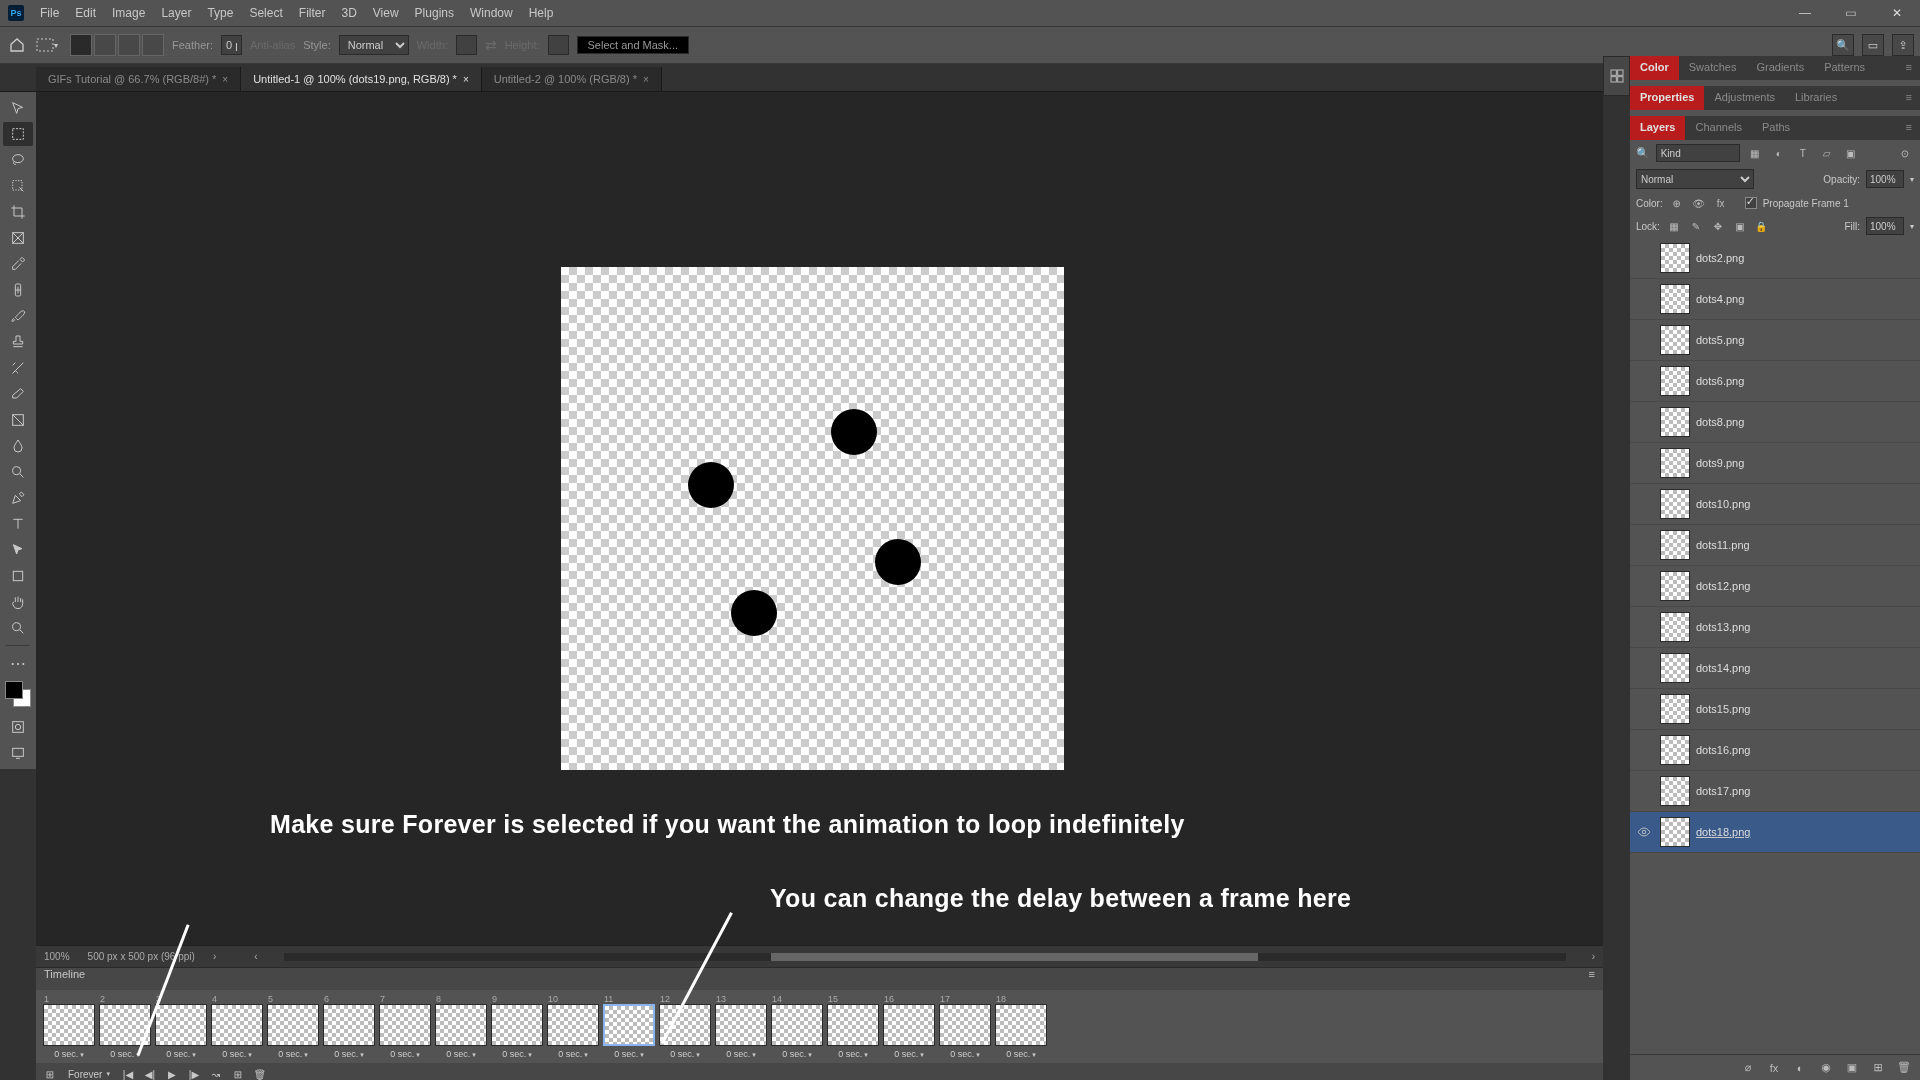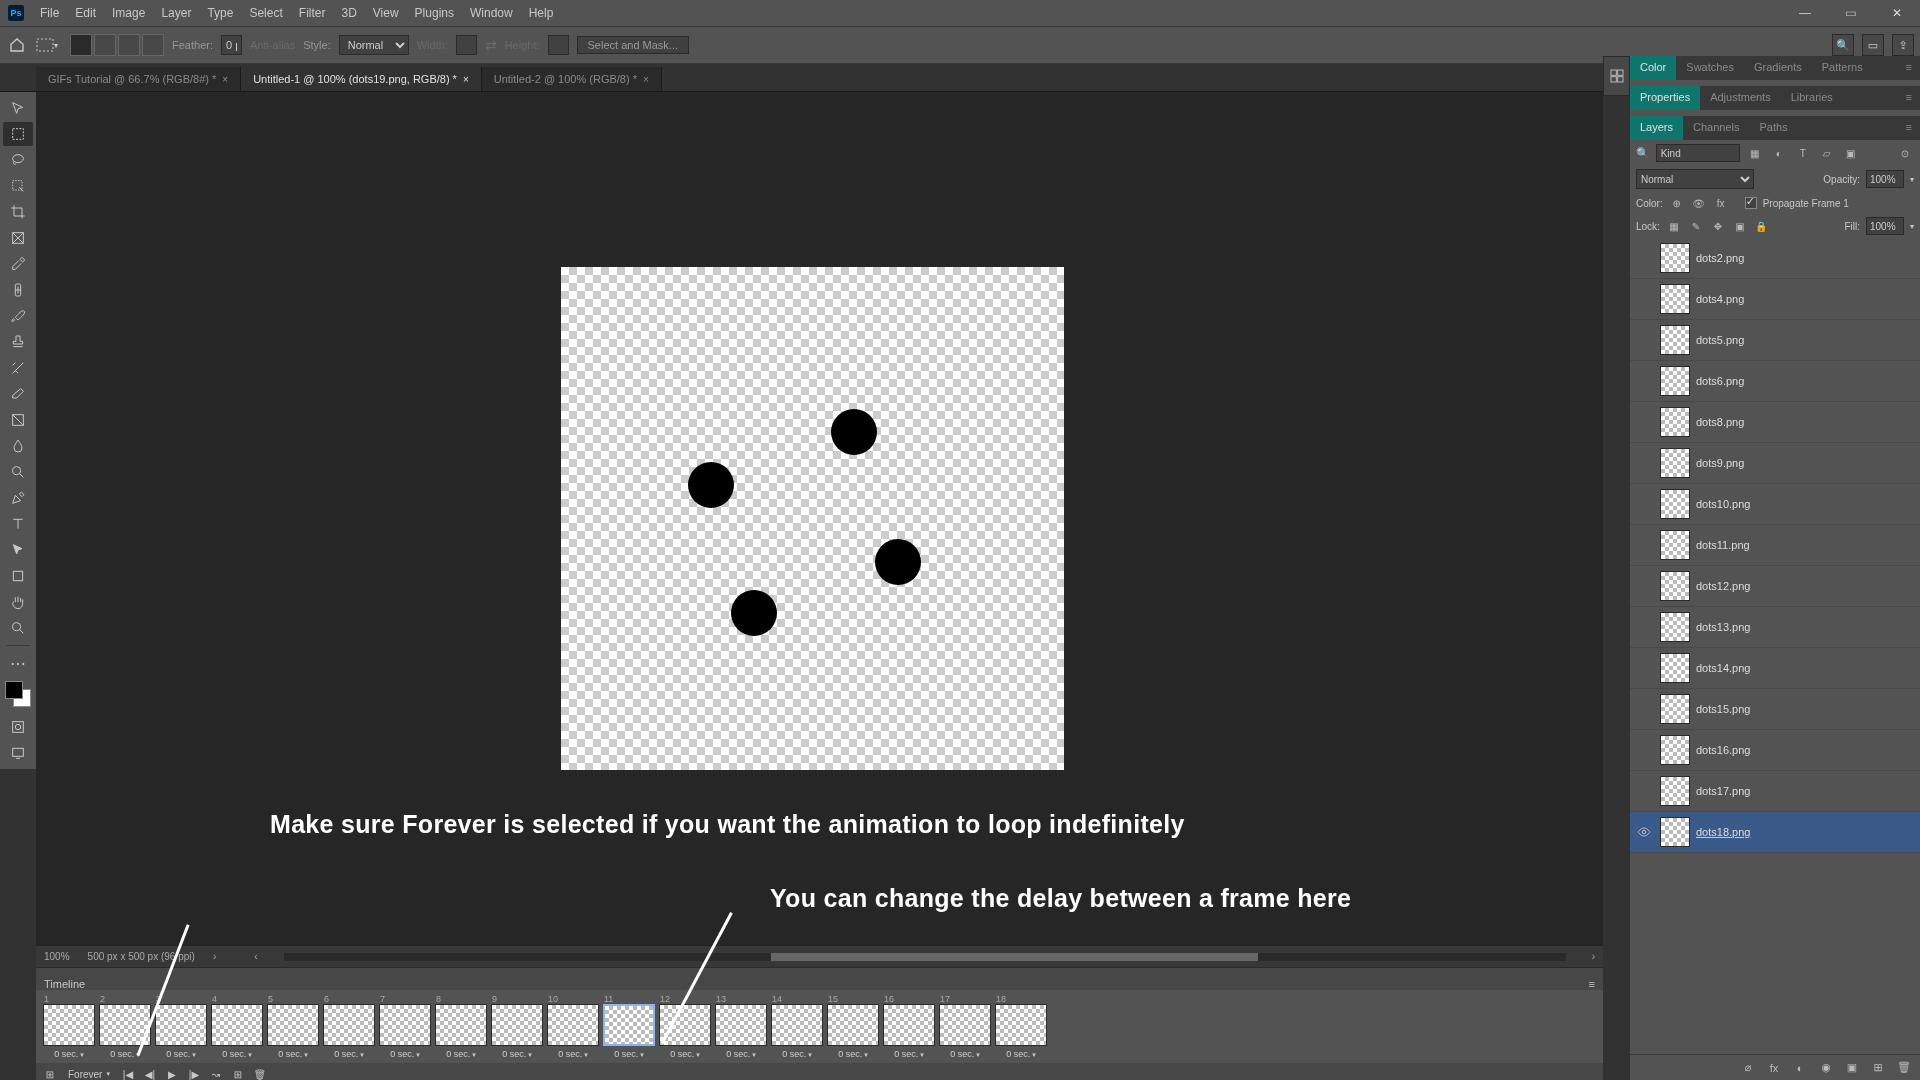--- a/index.html
+++ b/index.html
@@ -16,21 +16,21 @@
 
 .options-bar { height:38px; background:#535353; border-top:1px solid #383838; border-bottom:1px solid #383838; display:flex; align-items:center; font-size:11px; padding:0 6px; gap:8px; }
 .hicon { width:22px; height:22px; display:flex; align-items:center; justify-content:center; }
 .sel-mode { display:flex; gap:2px; margin-left:4px; }
 .sel-mode div { width:22px; height:22px; border:1px solid #666; background:#484848; }
 .sel-mode div.active { background:#2a2a2a; }
 .opt-input { width:21px; height:20px; background:#414141; border:1px solid #2a2a2a; color:#ccc; font-size:11px; padding:0 4px; }
 .opt-label { color:#969696; }
 .opt-label.dim { color:#6a6a6a; }
 .opt-select { width:70px; height:20px; background:#414141; border:1px solid #2a2a2a; color:#ccc; font-size:11px; padding:0 4px; }
-.opt-btn { padding:2px 10px; background:#404040; border:1px solid #2a2a2a; color:#999; font-size:11px; }
+.opt-btn { padding:2px 10px; background:#000000; border:1px solid #2a2a2a; color:#999; font-size:11px; }
 .right-tools { margin-left:auto; display:flex; gap:8px; align-items:center; }
 .right-tools div { width:22px; height:22px; display:flex; align-items:center; justify-content:center; border:1px solid #2a2a2a; background:#484848; }
 
 
 .tab-bar { height:28px; background:#323232; display:flex; align-items:flex-end; padding-left:36px; font-size:11px; border-bottom:1px solid #1a1a1a; }
 .tab { padding:6px 12px; background:#2a2a2a; border-right:1px solid #1a1a1a; display:flex; align-items:center; gap:6px; color:#8a8a8a; }
 .tab.active { background:#323232; color:#e0e0e0; }
 .tab .x { font-size:10px; }
 
 
@@ -49,21 +49,21 @@
   linear-gradient(45deg,#ccc 25%,transparent 25%),linear-gradient(-45deg,#ccc 25%,transparent 25%),
   linear-gradient(45deg,transparent 75%,#ccc 75%),linear-gradient(-45deg,transparent 75%,#ccc 75%);
   background-size:16px 16px; background-position:0 0,0 8px,8px -8px,-8px 0; background-color:#fff; }
 .dot { position:absolute; border-radius:50%; background:#000; }
 
 
 .right-panel { position:absolute; right:0; top:56px; width:290px; bottom:0; background:#535353; display:flex; flex-direction:column; }
 .rp-strip { position:absolute; right:290px; top:56px; width:27px; height:40px; background:#474747; border:1px solid #2a2a2a; display:flex; align-items:center; justify-content:center; }
 .panel-tabs { display:flex; background:#383838; height:24px; font-size:11px; }
 .panel-tabs div { padding:5px 10px; color:#8a8a8a; }
-.panel-tabs div.active { background:#0f766e; color:#e0e0e0; }
+.panel-tabs div.active { background:#b91c1c; color:#e0e0e0;font-weight:bold; }
 .panel-tabs .menu-dots { margin-left:auto; padding:5px 8px; }
 
 .layers-head { display:flex; align-items:center; padding:4px 6px; gap:6px; font-size:10px; background:#535353; }
 .layers-head input { width:84px; height:18px; background:#414141; border:1px solid #2a2a2a; color:#ccc; font-size:10px; padding:0 4px; }
 .lh-icon { width:18px; height:18px; display:flex; align-items:center; justify-content:center; color:#bbb; cursor:pointer; }
 
 .blend-row,.unify-row,.lock-row { display:flex; align-items:center; padding:3px 6px; gap:6px; font-size:10px; }
 .blend-row select { width:118px; height:20px; background:#414141; border:1px solid #2a2a2a; color:#ccc; font-size:10px; }
 .fill-in { width:38px; height:18px; background:#414141; border:1px solid #2a2a2a; color:#ccc; font-size:10px; padding:0 3px; }
 .tiny-ic { width:16px; height:16px; display:flex; align-items:center; justify-content:center; color:#bbb; }
@@ -82,21 +82,21 @@
 .layer-name { font-size:11px; color:#ddd; }
 .layers-foot { height:26px; background:#535353; border-top:1px solid #383838; display:flex; align-items:center; justify-content:flex-end; gap:10px; padding:0 8px; }
 .layers-foot div { width:16px; height:16px; color:#bbb; display:flex; align-items:center; justify-content:center; font-size:11px; }
 
 
 .status-bar { position:absolute; left:36px; right:317px; height:22px; background:#383838; font-size:10px; color:#aaa; display:flex; align-items:center; padding:0 8px; gap:18px; bottom:113px; border-top:1px solid #222;}
 .slider-track { flex:1; height:8px; background:#2a2a2a; margin:0 8px; position:relative; }
 .slider-thumb { position:absolute; left:38%; width:38%; height:8px; background:#666; }
 
 .timeline-wrap { position:absolute; left:36px; right:317px; bottom:0; height:113px; background:#535353; border-top:1px solid #2a2a2a; }
-.tl-header { height:22px; display:flex; align-items:flex-end; padding:0 8px; font-size:11px; background:#474747; }
+.tl-header { height:22px; display:flex; align-items:flex-start; padding:0 8px; font-size:11px; background:#474747; }
 .tl-header .menu-dots { margin-left:auto; }
 .frames { display:flex; gap:2px; padding:4px 6px; overflow-x:auto; }
 .frame { width:54px; display:flex; flex-direction:column; align-items:center; }
 .frame .fnum { font-size:9px; color:#aaa; align-self:flex-start; padding-left:2px; }
 .frame-thumb { width:52px; height:42px; background-image:
   linear-gradient(45deg,#bbb 25%,transparent 25%),linear-gradient(-45deg,#bbb 25%,transparent 25%),
   linear-gradient(45deg,transparent 75%,#bbb 75%),linear-gradient(-45deg,transparent 75%,#bbb 75%);
   background-size:8px 8px; background-position:0 0,0 4px,4px -4px,-4px 0; background-color:#fff; border:1px solid #2a2a2a; }
 .frame.sel .frame-thumb { border:2px solid #8ab4f0; }
 .frame-delay { font-size:9px; color:#ccc; margin-top:3px; display:flex; align-items:flex-end; gap:2px; }

